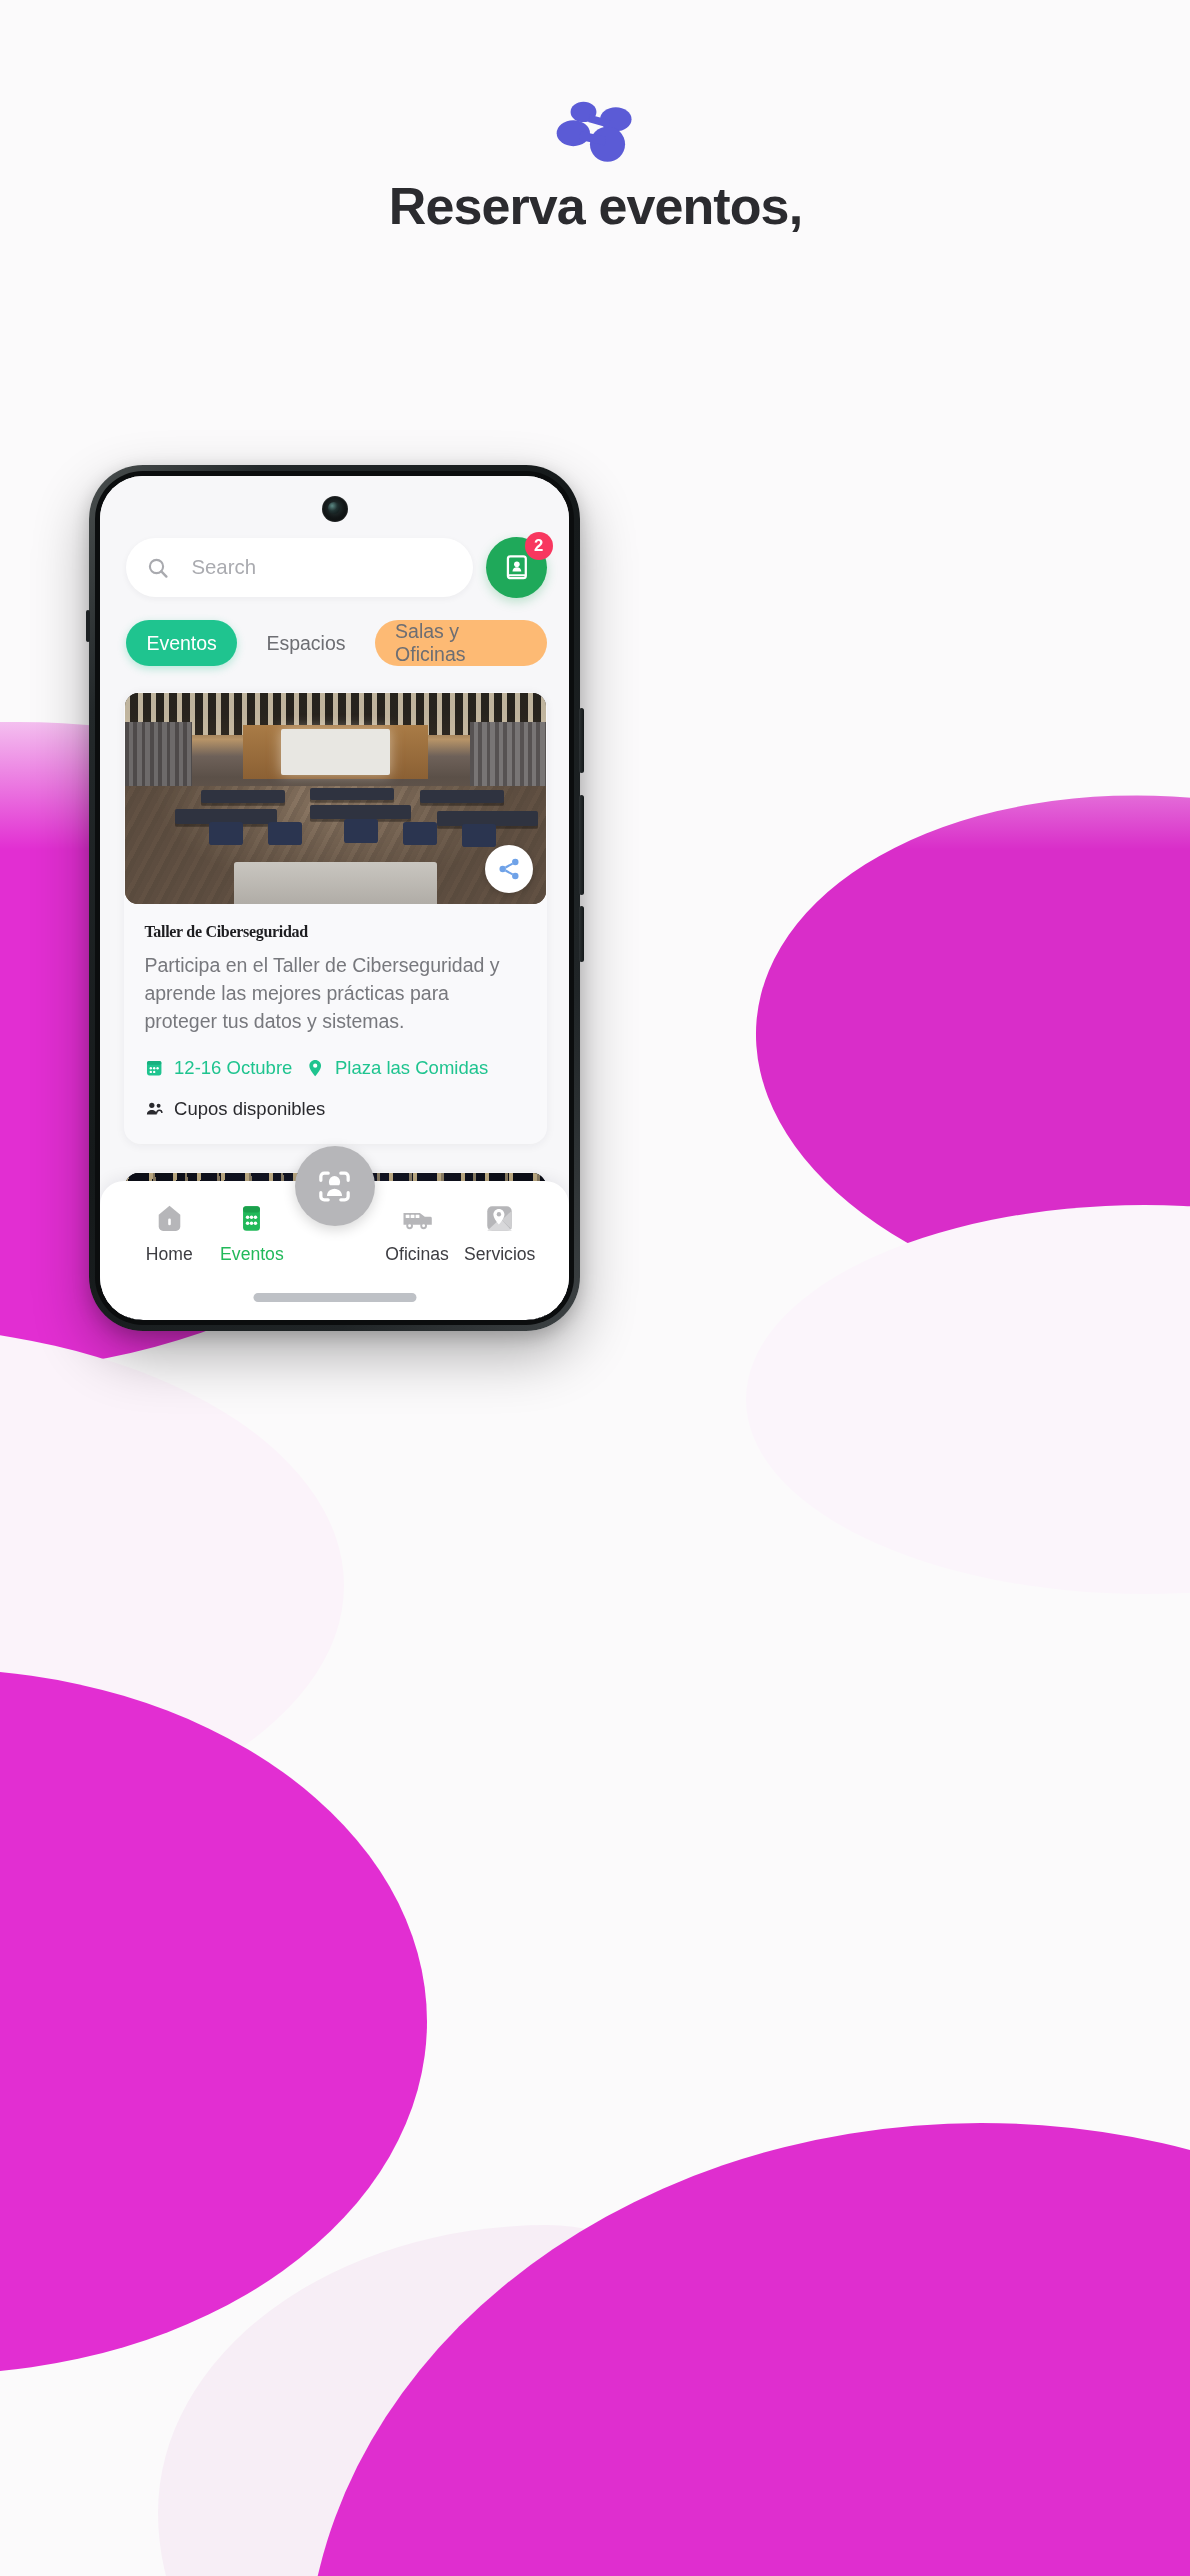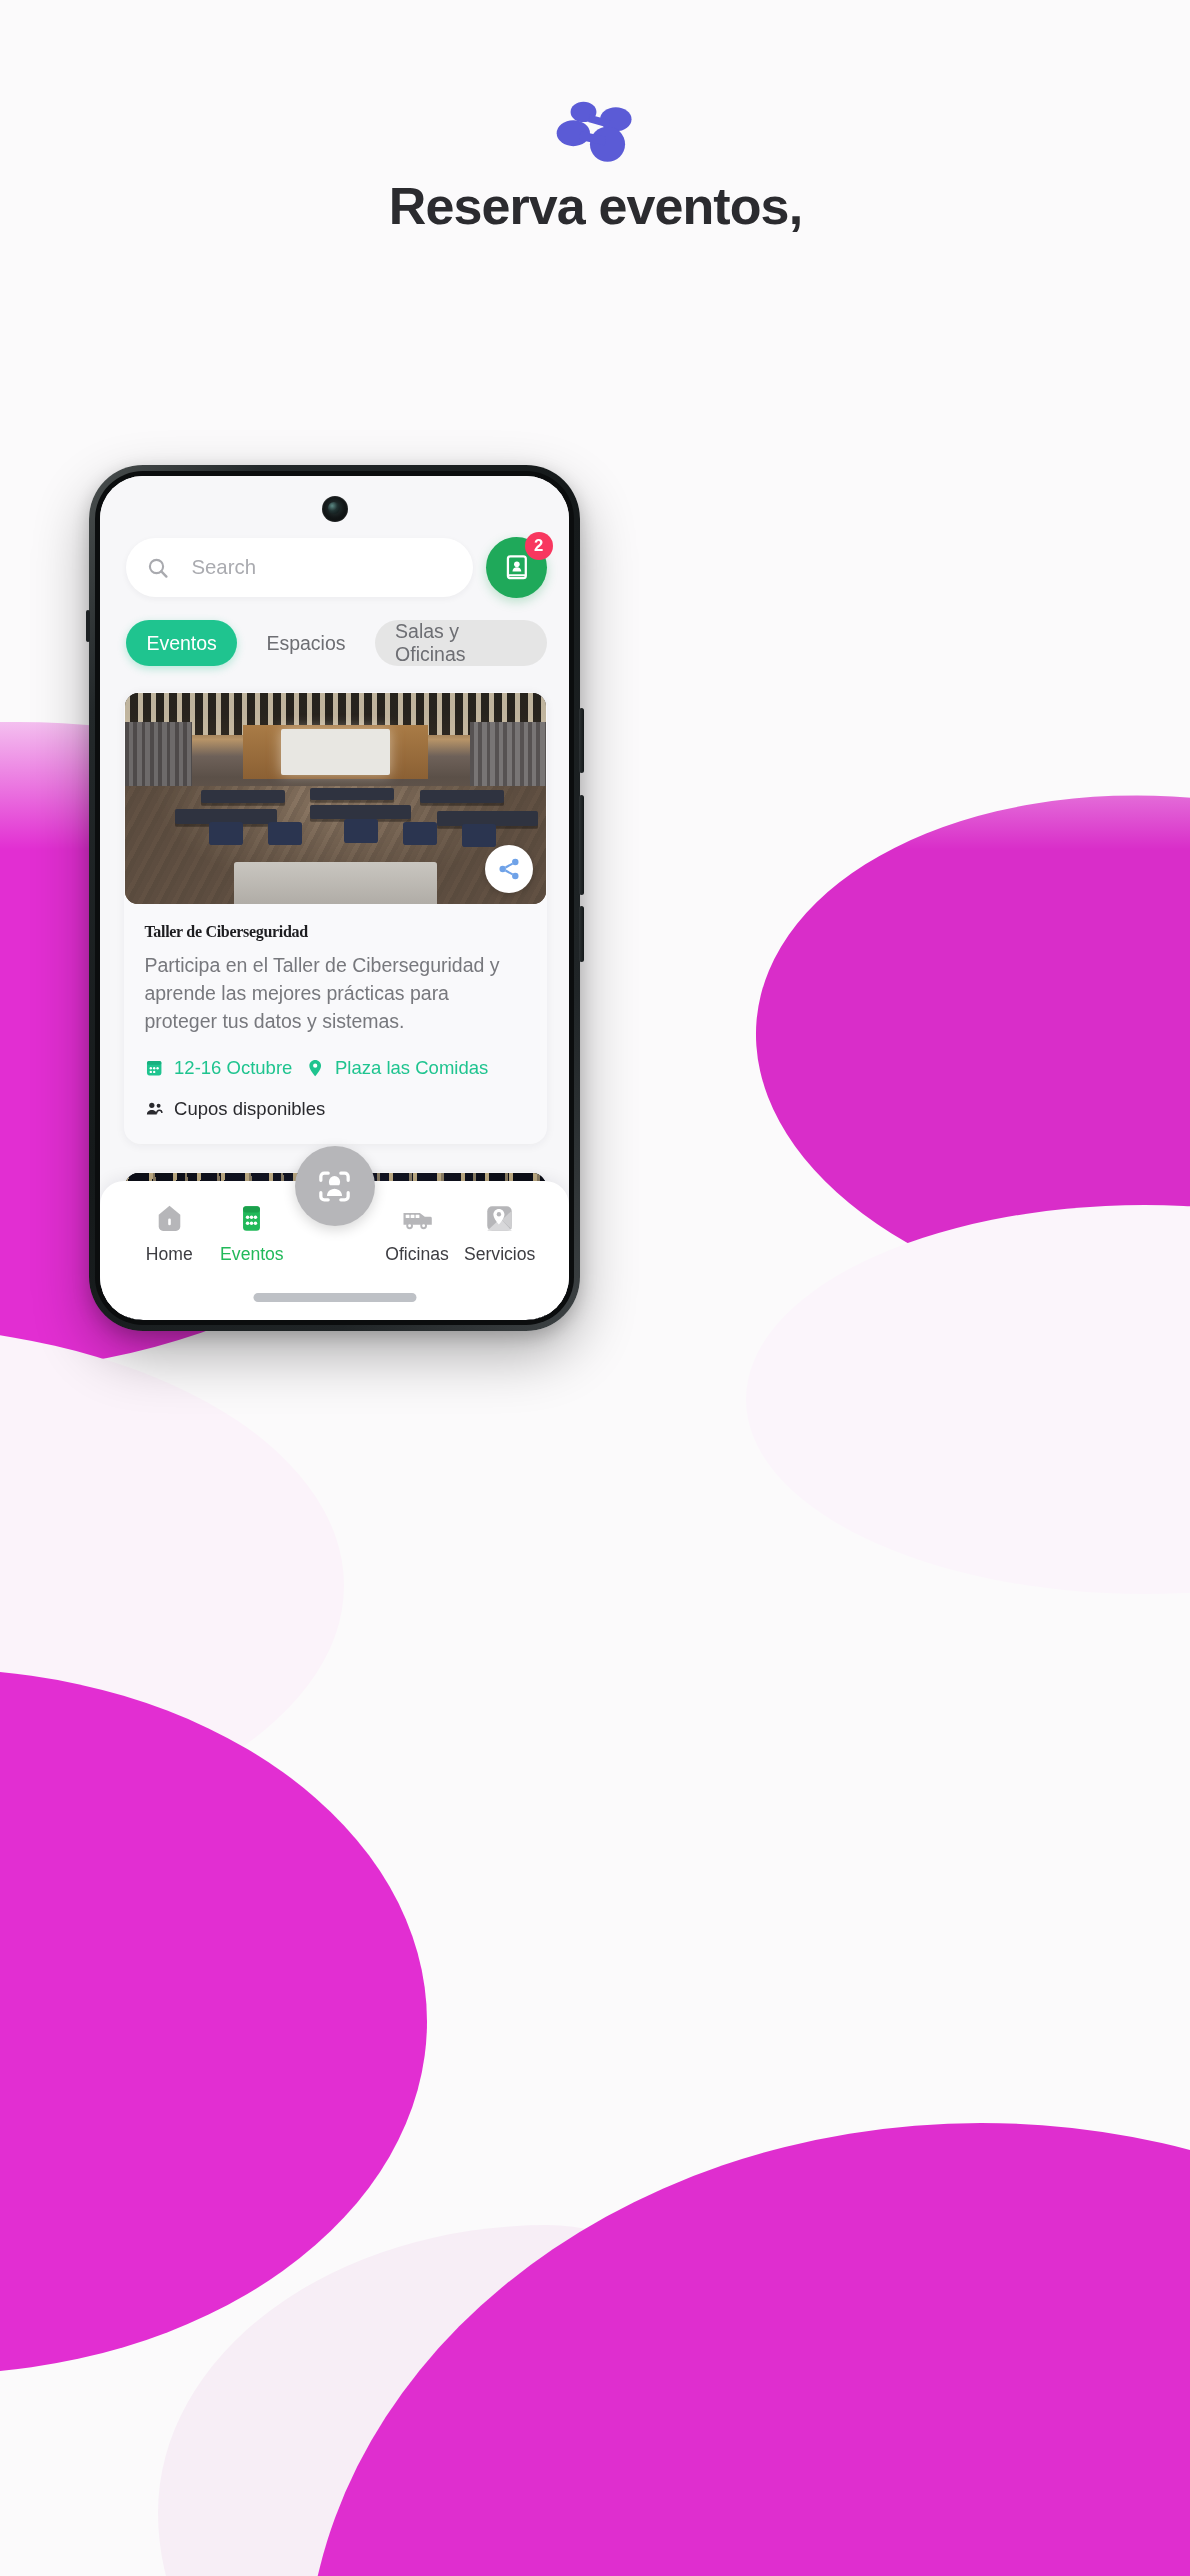--- a/index.html
+++ b/index.html
@@ -200,21 +200,21 @@
     gap: 0px;
     padding: 22px 22px 0 26px;
   }
   .tab {
     height: 46px;
     border-radius: 23px;
     padding: 0 20.4px;
     display: flex; align-items: center; justify-content: center;
     font-size: 19.5px;
     color: #6d6e73;
-    background: #e5e5e5;
+    background: #fdba74;
   }
   .tab.is-active {
     background: #1fc48f;
     color: #ffffff;
     font-weight: 500;
     box-shadow: 0 2.8px 8.3px rgba(31,196,143,.3);
   }
   .tab.plain { background: transparent; }
   .tab-gap { width: 9.3px; }
 
@@ -269,21 +269,21 @@
     position: absolute;
     left: 0; right: 0; bottom: 0;
     height: 139px;
     background: #ffffff;
     border-radius: 24px 24px 43px 43px;
     box-shadow: 0 -2.8px 15px rgba(20,20,40,.07);
     z-index: 6;
   }
   .navitems {
     display: flex; align-items: flex-start;
-    justify-content: space-between;
+    justify-content: center;
     padding: 20.4px 28px 0 28px;
   }
   .navitem {
     width: 87px;
     display: flex; flex-direction: column; align-items: center; gap: 7.4px;
   }
   .navitem .lbl { font-size: 17.6px; color: #3d3d42; }
   .navitem.is-active .lbl { color: #22b95a; }
   .navitem.spacer { visibility: hidden; }
   .fab {

